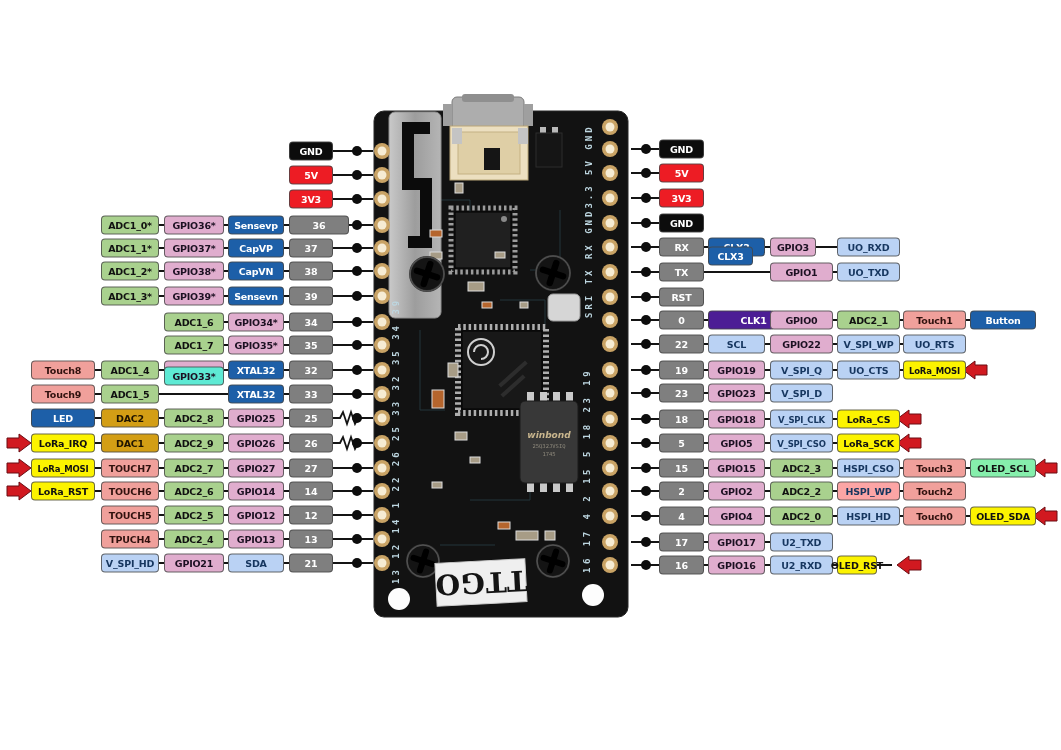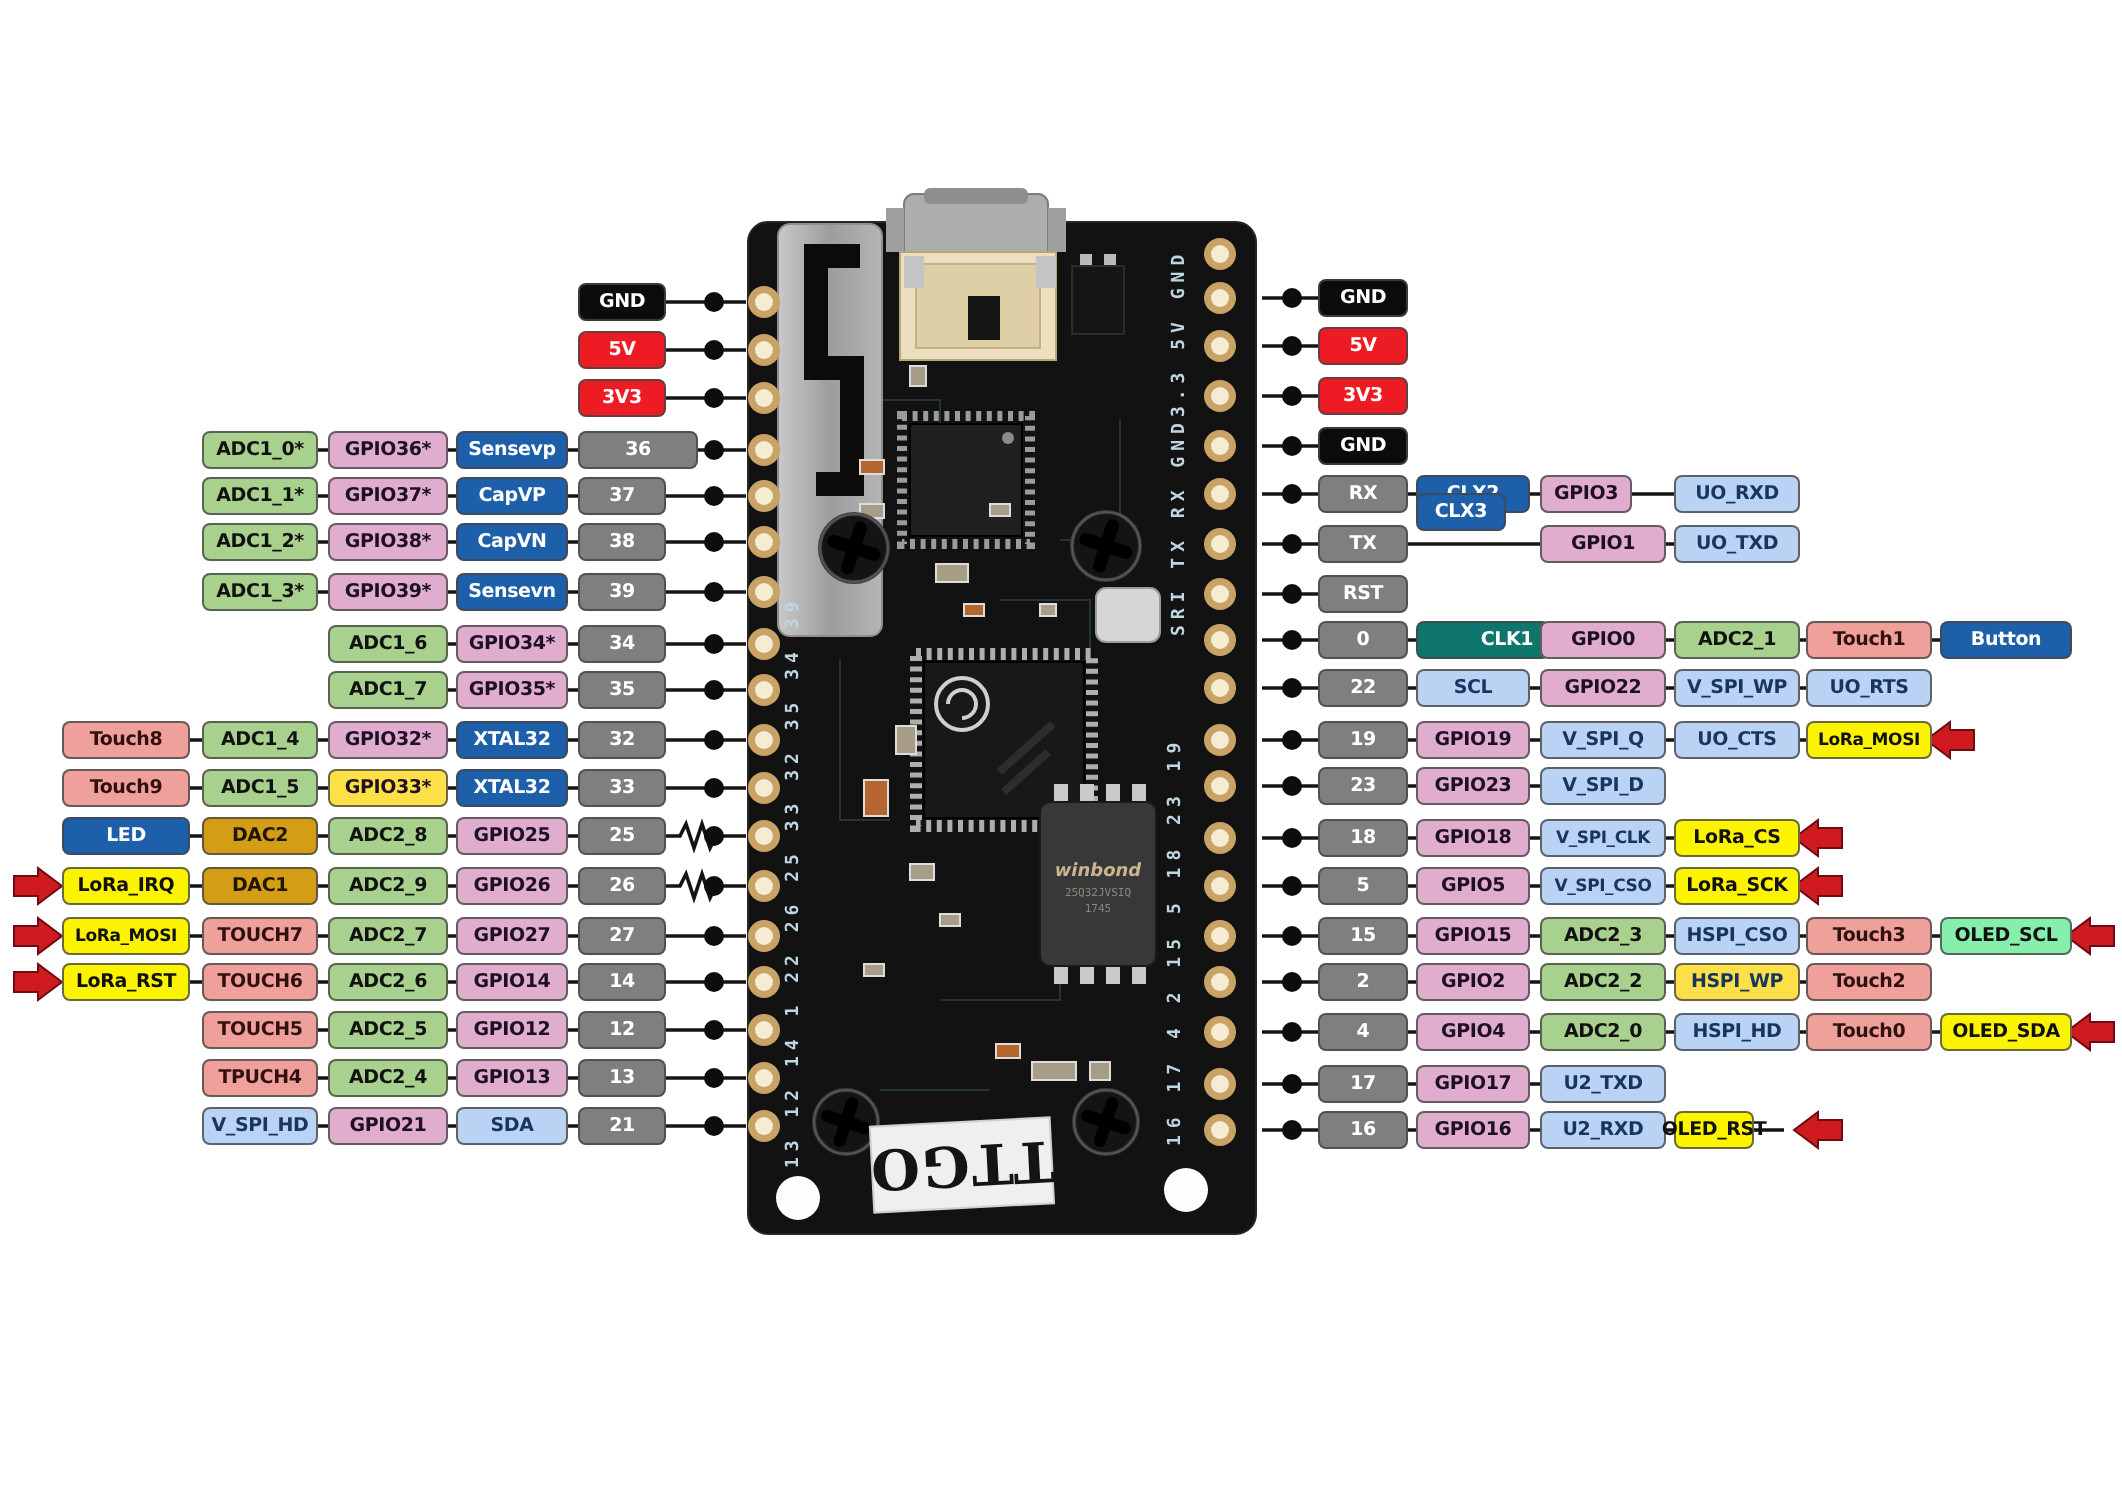--- a/index.html
+++ b/index.html
@@ -332,21 +332,21 @@
     <div class="box" style="left: 164px; top: 345px; width: 60px; background: rgb(169, 209, 142); color: rgb(17, 17, 17);">ADC1_7</div>
     <div class="box" style="left: 228px; top: 345px; width: 56px; background: rgb(224, 173, 206); color: rgb(28, 16, 34);">GPIO35*</div>
     <div class="box" style="left: 289px; top: 345px; width: 44px; background: rgb(127, 127, 127); color: rgb(255, 255, 255);">35</div>
     <div class="box" style="left: 31px; top: 370px; width: 64px; background: rgb(240, 160, 155); color: rgb(48, 17, 14);">Touch8</div>
     <div class="box" style="left: 101px; top: 370px; width: 58px; background: rgb(169, 209, 142); color: rgb(17, 17, 17);">ADC1_4</div>
     <div class="box" style="left: 164px; top: 370px; width: 60px; background: rgb(224, 173, 206); color: rgb(28, 16, 34);">GPIO32*</div>
     <div class="box" style="left: 228px; top: 370px; width: 56px; background: rgb(29, 95, 168); color: rgb(255, 255, 255);">XTAL32</div>
     <div class="box" style="left: 289px; top: 370px; width: 44px; background: rgb(127, 127, 127); color: rgb(255, 255, 255);">32</div>
     <div class="box" style="left: 31px; top: 394px; width: 64px; background: rgb(240, 160, 155); color: rgb(48, 17, 14);">Touch9</div>
     <div class="box" style="left: 101px; top: 394px; width: 58px; background: rgb(169, 209, 142); color: rgb(17, 17, 17);">ADC1_5</div>
-    <div class="box" style="left: 164px; top: 394px; width: 60px; background: #fde047; color: rgb(28, 16, 34);">GPIO33*</div>
+    <div class="box" style="left: 164px; top: 376px; width: 60px; background: #5eead4; color: rgb(28, 16, 34);">GPIO33*</div>
     <div class="box" style="left: 228px; top: 394px; width: 56px; background: rgb(29, 95, 168); color: rgb(255, 255, 255);">XTAL32</div>
     <div class="box" style="left: 289px; top: 394px; width: 44px; background: rgb(127, 127, 127); color: rgb(255, 255, 255);">33</div>
     <div class="box" style="left: 31px; top: 418px; width: 64px; background: rgb(29, 95, 168); color: rgb(255, 255, 255);">LED</div>
     <div class="box" style="left: 101px; top: 418px; width: 58px; background: rgb(211, 158, 21); color: rgb(32, 21, 0);">DAC2</div>
     <div class="box" style="left: 164px; top: 418px; width: 60px; background: rgb(169, 209, 142); color: rgb(17, 17, 17);">ADC2_8</div>
     <div class="box" style="left: 228px; top: 418px; width: 56px; background: rgb(224, 173, 206); color: rgb(28, 16, 34);">GPIO25</div>
     <div class="box" style="left: 289px; top: 418px; width: 44px; background: rgb(127, 127, 127); color: rgb(255, 255, 255);">25</div>
     <div class="box" style="left: 31px; top: 443px; width: 64px; background: rgb(252, 243, 0); color: rgb(17, 17, 17);">LoRa_IRQ</div>
     <div class="box" style="left: 101px; top: 443px; width: 58px; background: rgb(211, 158, 21); color: rgb(32, 21, 0);">DAC1</div>
     <div class="box" style="left: 164px; top: 443px; width: 60px; background: rgb(169, 209, 142); color: rgb(17, 17, 17);">ADC2_9</div>
@@ -381,21 +381,21 @@
     <div class="box" style="left: 659px; top: 247px; width: 45px; background: rgb(127, 127, 127); color: rgb(255, 255, 255);">RX</div>
     <div class="box" style="left: 708px; top: 247px; width: 57px; background: rgb(29, 95, 168); color: rgb(255, 255, 255);">CLX2</div>
     <div class="box" style="left: 770px; top: 247px; width: 46px; background: rgb(224, 173, 206); color: rgb(28, 16, 34);">GPIO3</div>
     <div class="box" style="left: 837px; top: 247px; width: 63px; background: rgb(186, 210, 244); color: rgb(22, 54, 95);">UO_RXD</div>
     <div class="box" style="left: 659px; top: 272px; width: 45px; background: rgb(127, 127, 127); color: rgb(255, 255, 255);">TX</div>
     <div class="box" style="left: 708px; top: 256px; width: 45px; background: rgb(29, 95, 168); color: rgb(255, 255, 255);">CLX3</div>
     <div class="box" style="left: 770px; top: 272px; width: 63px; background: rgb(224, 173, 206); color: rgb(28, 16, 34); text-align: right;">GPIO1</div>
     <div class="box" style="left: 837px; top: 272px; width: 63px; background: rgb(186, 210, 244); color: rgb(22, 54, 95);">UO_TXD</div>
     <div class="box" style="left: 659px; top: 297px; width: 45px; background: rgb(127, 127, 127); color: rgb(255, 255, 255);">RST</div>
     <div class="box" style="left: 659px; top: 320px; width: 45px; background: rgb(127, 127, 127); color: rgb(255, 255, 255);">0</div>
-    <div class="box" style="left: 708px; top: 320px; width: 67px; background: #0f766e; color: rgb(255, 255, 255); padding-left: 24px;">CLK1</div>
+    <div class="box" style="left: 708px; top: 320px; width: 67px; background: #4c1d95; color: rgb(255, 255, 255); padding-left: 24px;">CLK1</div>
     <div class="box" style="left: 770px; top: 320px; width: 63px; background: rgb(224, 173, 206); color: rgb(28, 16, 34);">GPIO0</div>
     <div class="box" style="left: 837px; top: 320px; width: 63px; background: rgb(169, 209, 142); color: rgb(17, 17, 17);">ADC2_1</div>
     <div class="box" style="left: 903px; top: 320px; width: 63px; background: rgb(240, 160, 155); color: rgb(48, 17, 14);">Touch1</div>
     <div class="box" style="left: 970px; top: 320px; width: 66px; background: rgb(29, 95, 168); color: rgb(255, 255, 255);">Button</div>
     <div class="box" style="left: 659px; top: 344px; width: 45px; background: rgb(127, 127, 127); color: rgb(255, 255, 255);">22</div>
     <div class="box" style="left: 708px; top: 344px; width: 57px; background: rgb(186, 210, 244); color: rgb(22, 54, 95);">SCL</div>
     <div class="box" style="left: 770px; top: 344px; width: 63px; background: rgb(224, 173, 206); color: rgb(28, 16, 34);">GPIO22</div>
     <div class="box" style="left: 837px; top: 344px; width: 63px; background: rgb(186, 210, 244); color: rgb(22, 54, 95);">V_SPI_WP</div>
     <div class="box" style="left: 903px; top: 344px; width: 63px; background: rgb(186, 210, 244); color: rgb(22, 54, 95);">UO_RTS</div>
     <div class="box" style="left: 659px; top: 370px; width: 45px; background: rgb(127, 127, 127); color: rgb(255, 255, 255);">19</div>
@@ -416,21 +416,21 @@
     <div class="box" style="left: 837px; top: 443px; width: 63px; background: rgb(252, 243, 0); color: rgb(17, 17, 17);">LoRa_SCK</div>
     <div class="box" style="left: 659px; top: 468px; width: 45px; background: rgb(127, 127, 127); color: rgb(255, 255, 255);">15</div>
     <div class="box" style="left: 708px; top: 468px; width: 57px; background: rgb(224, 173, 206); color: rgb(28, 16, 34);">GPIO15</div>
     <div class="box" style="left: 770px; top: 468px; width: 63px; background: rgb(169, 209, 142); color: rgb(17, 17, 17);">ADC2_3</div>
     <div class="box" style="left: 837px; top: 468px; width: 63px; background: rgb(186, 210, 244); color: rgb(22, 54, 95);">HSPI_CSO</div>
     <div class="box" style="left: 903px; top: 468px; width: 63px; background: rgb(240, 160, 155); color: rgb(48, 17, 14);">Touch3</div>
     <div class="box" style="left: 970px; top: 468px; width: 66px; background: #86efac; color: rgb(17, 17, 17);">OLED_SCL</div>
     <div class="box" style="left: 659px; top: 491px; width: 45px; background: rgb(127, 127, 127); color: rgb(255, 255, 255);">2</div>
     <div class="box" style="left: 708px; top: 491px; width: 57px; background: rgb(224, 173, 206); color: rgb(28, 16, 34);">GPIO2</div>
     <div class="box" style="left: 770px; top: 491px; width: 63px; background: rgb(169, 209, 142); color: rgb(17, 17, 17);">ADC2_2</div>
-    <div class="box" style="left: 837px; top: 491px; width: 63px; background: #fde047; color: rgb(22, 54, 95);">HSPI_WP</div>
+    <div class="box" style="left: 837px; top: 491px; width: 63px; background: #fca5a5; color: rgb(22, 54, 95);">HSPI_WP</div>
     <div class="box" style="left: 903px; top: 491px; width: 63px; background: rgb(240, 160, 155); color: rgb(48, 17, 14);">Touch2</div>
     <div class="box" style="left: 659px; top: 516px; width: 45px; background: rgb(127, 127, 127); color: rgb(255, 255, 255);">4</div>
     <div class="box" style="left: 708px; top: 516px; width: 57px; background: rgb(224, 173, 206); color: rgb(28, 16, 34);">GPIO4</div>
     <div class="box" style="left: 770px; top: 516px; width: 63px; background: rgb(169, 209, 142); color: rgb(17, 17, 17);">ADC2_0</div>
     <div class="box" style="left: 837px; top: 516px; width: 63px; background: rgb(186, 210, 244); color: rgb(22, 54, 95);">HSPI_HD</div>
     <div class="box" style="left: 903px; top: 516px; width: 63px; background: rgb(240, 160, 155); color: rgb(48, 17, 14);">Touch0</div>
     <div class="box" style="left: 970px; top: 516px; width: 66px; background: rgb(252, 243, 0); color: rgb(17, 17, 17);">OLED_SDA</div>
     <div class="box" style="left: 659px; top: 542px; width: 45px; background: rgb(127, 127, 127); color: rgb(255, 255, 255);">17</div>
     <div class="box" style="left: 708px; top: 542px; width: 57px; background: rgb(224, 173, 206); color: rgb(28, 16, 34);">GPIO17</div>
     <div class="box" style="left: 770px; top: 542px; width: 63px; background: rgb(186, 210, 244); color: rgb(22, 54, 95);">U2_TXD</div>

